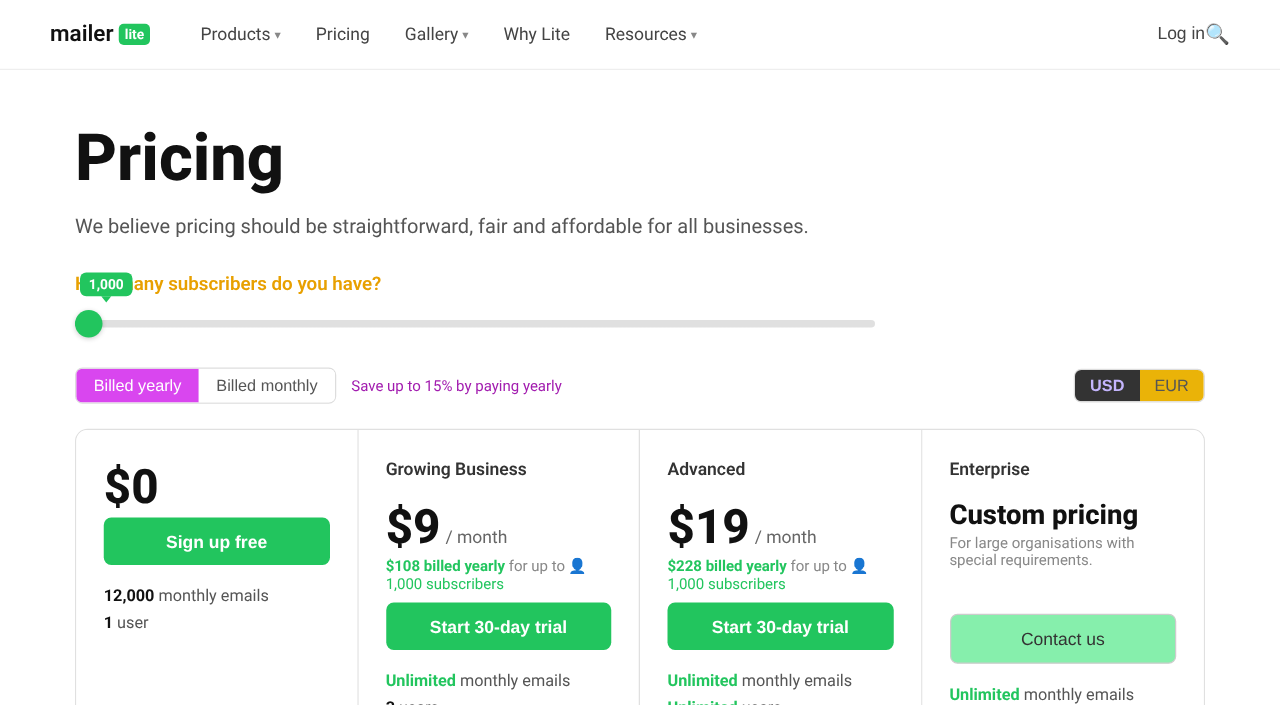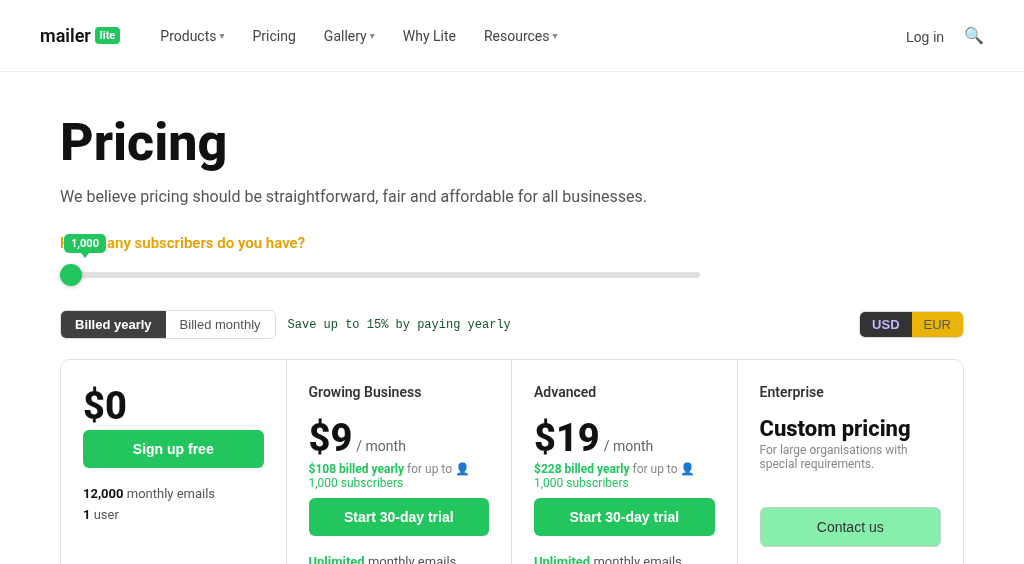--- a/index.html
+++ b/index.html
@@ -3,21 +3,21 @@
   <meta charset="utf-8">
   <style>
     * { box-sizing: border-box; margin: 0; padding: 0; }
     body { font-family: -apple-system, BlinkMacSystemFont, 'Segoe UI', Roboto, sans-serif; background: #fff; color: #333; }
 
     
     header {
       display: flex;
       align-items: center;
       padding: 16px 40px;
-      height: 72px;
+      height: 56px;
       border-bottom: 1px solid #eee;
     }
     .logo {
       display: flex;
       align-items: center;
       gap: 4px;
       font-size: 18px;
       font-weight: 600;
       color: #111;
       text-decoration: none;
@@ -41,22 +41,21 @@
       font-size: 14px;
       color: #444;
       cursor: pointer;
       display: flex;
       align-items: center;
       gap: 3px;
     }
     .chevron { font-size: 10px; color: #888; }
     .header-right {
       display: flex;
-      align-items: flex-end;
-      gap: 20px;
+      align-items: flex-start;
     }
     .login-btn {
       font-size: 14px;
       color: #444;
       cursor: pointer;
       background: none;
       border: none;
     }
     .signup-btn {
       background: #22c55e;
@@ -164,29 +163,28 @@
     }
     .billing-tab {
       padding: 6px 14px;
       font-size: 13px;
       cursor: pointer;
       background: #fff;
       color: #555;
       border: none;
     }
     .billing-tab.active {
-      background: #404040;
+      background: #d946ef;
       color: #fff;
-      font-weight: 700;
+      font-weight: 400;
     }
     .billing-save-note {
       font-size: 12px;
-      color: #14532d;
+      color: #a21caf;
       margin-left: 12px;
-      font-family: Liberation Mono, monospace;
     }
     .currency-toggle {
       display: flex;
       border: 1px solid #ddd;
       border-radius: 6px;
       overflow: hidden;
     }
     .currency-btn {
       padding: 5px 12px;
       font-size: 13px;

